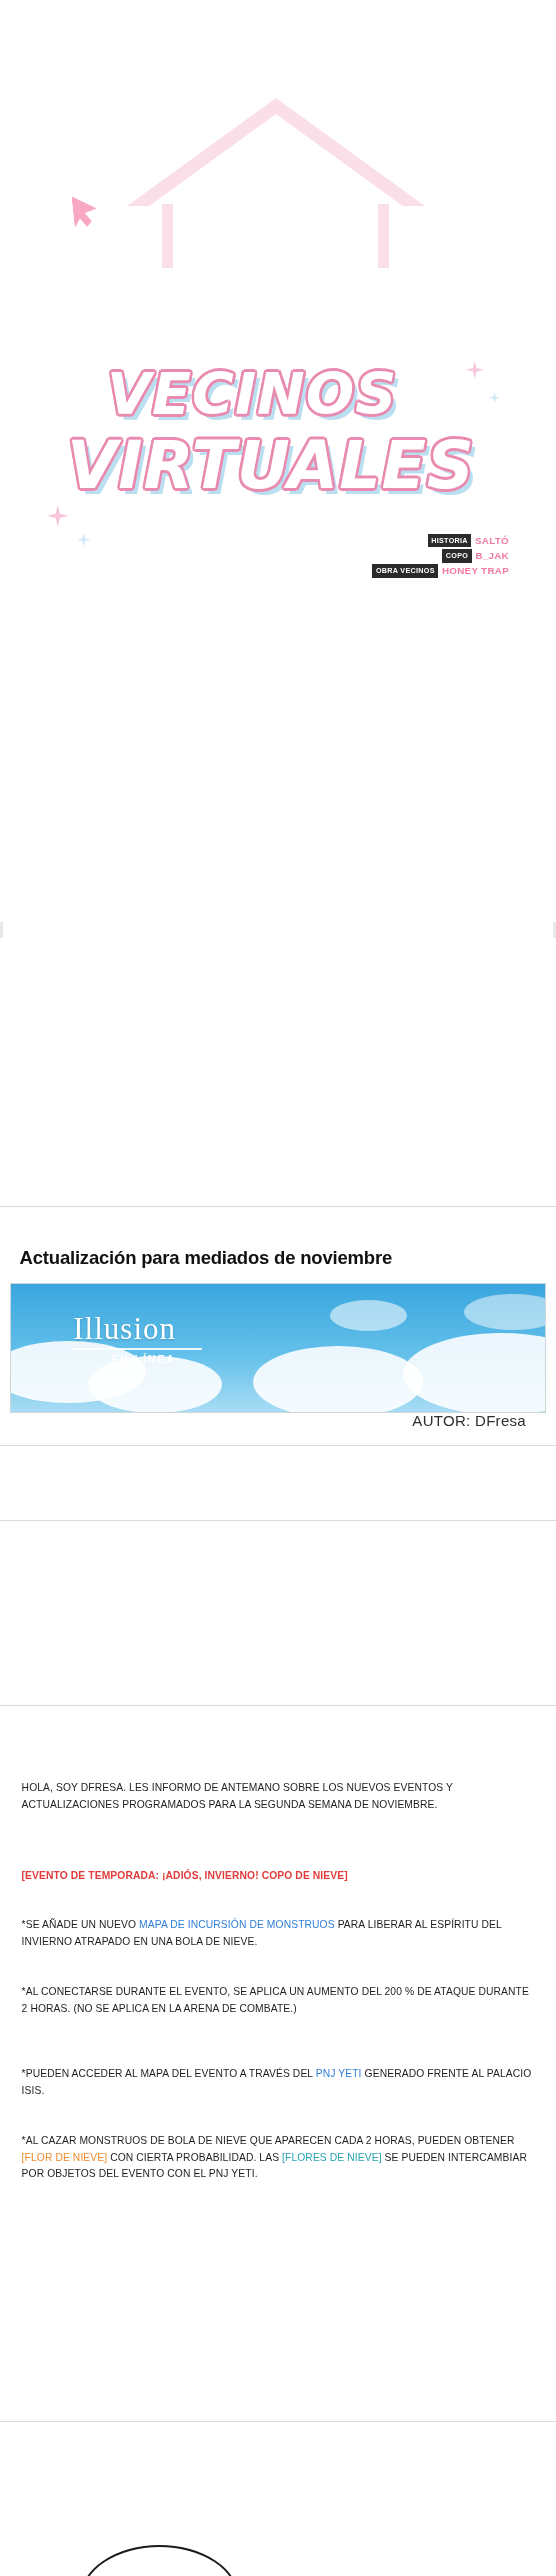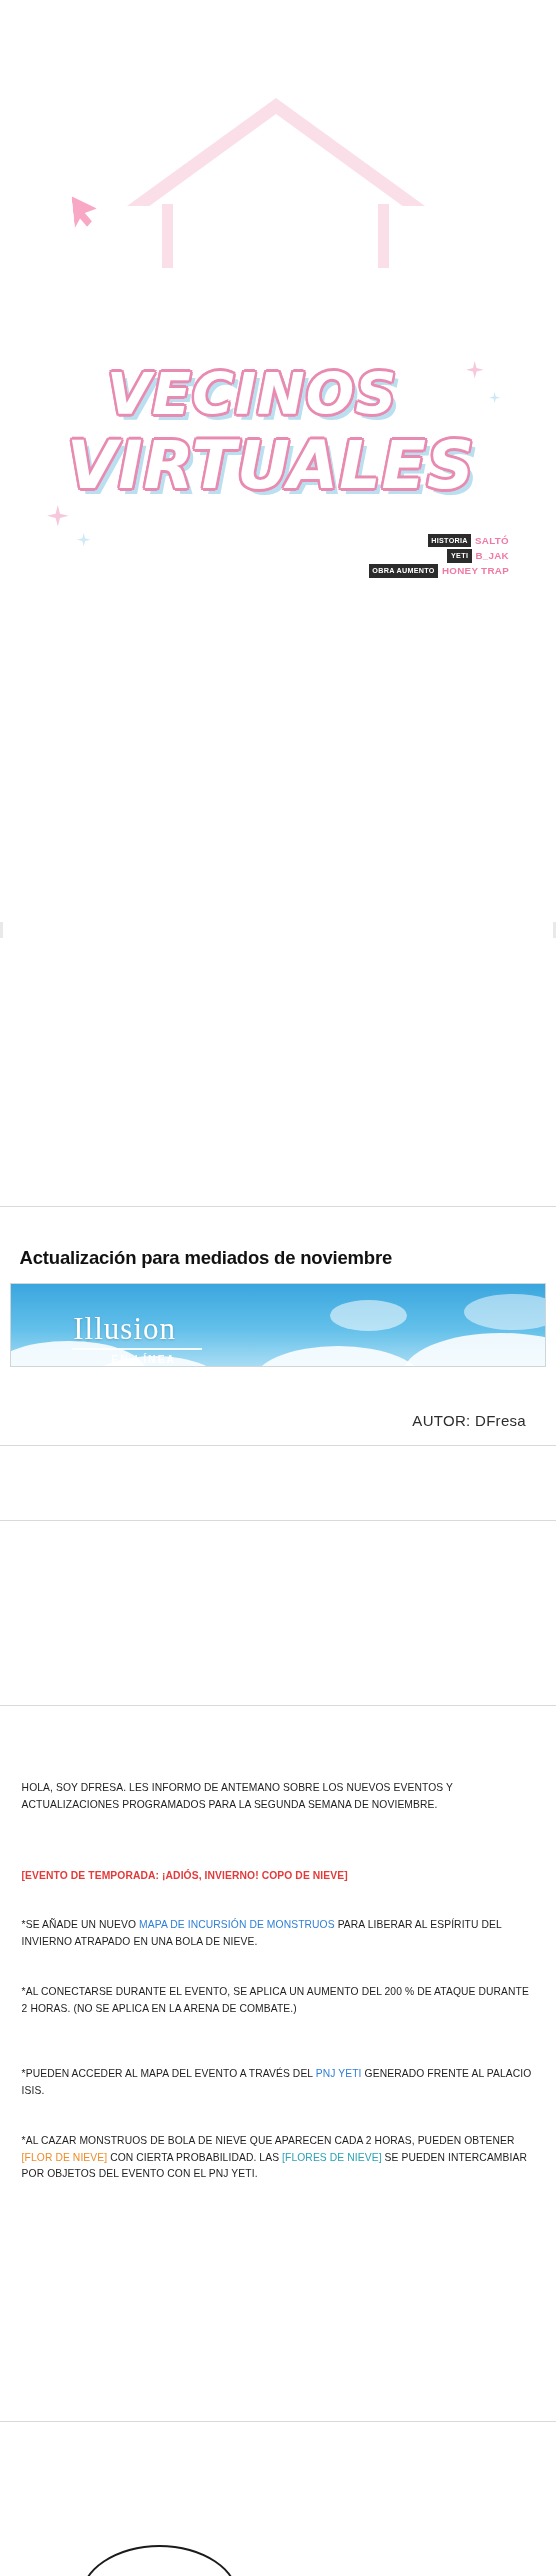--- a/index.html
+++ b/index.html
@@ -184,21 +184,21 @@
     font-weight: bold;
     color: #111111;
     letter-spacing: -0.2px;
   }
 
   .banner {
     position: absolute;
     left: 10.3px;
     top: 1283px;
     width: 536px;
-    height: 84px;
+    height: 130px;
     background: linear-gradient(#3aa6de 0%, #63c0ea 55%, #a8dcf4 100%);
     overflow: hidden;
     border: 0.5px solid #cfd6da;
     box-sizing: border-box;
   }
   .cloud {
     position: absolute;
     background: #ffffff;
     border-radius: 50%;
     opacity: 0.88;
@@ -303,24 +303,24 @@
     <div class="sparkle sp4"></div>
 
     <div class="title-word w1">VECINOS</div>
     <div class="title-word w2">VIRTUALES</div>
 
     <div class="credits">
       <span class="credit-line">
         <span class="credit-tag">HISTORIA</span><span class="credit-val">SALTÓ</span>
       </span>
       <span class="credit-line">
-        <span class="credit-tag">YETI</span><span class="credit-val">B_JAK</span>
+        <span class="credit-tag">COPO</span><span class="credit-val">B_JAK</span>
       </span>
       <span class="credit-line">
-        <span class="credit-tag">OBRA AUMENTO</span><span class="credit-val">HONEY TRAP</span>
+        <span class="credit-tag">OBRA VECINOS</span><span class="credit-val">HONEY TRAP</span>
       </span>
     </div>
 
     <div class="edge-tick" style="left:0px; top:922px;"></div>
     <div class="edge-tick" style="left:553px; top:922px;"></div>
   </div>
 
   <div class="hr" style="top:1206px;"></div>
   <div class="hr" style="top:1445px;"></div>
   <div class="hr" style="top:1520px;"></div>

